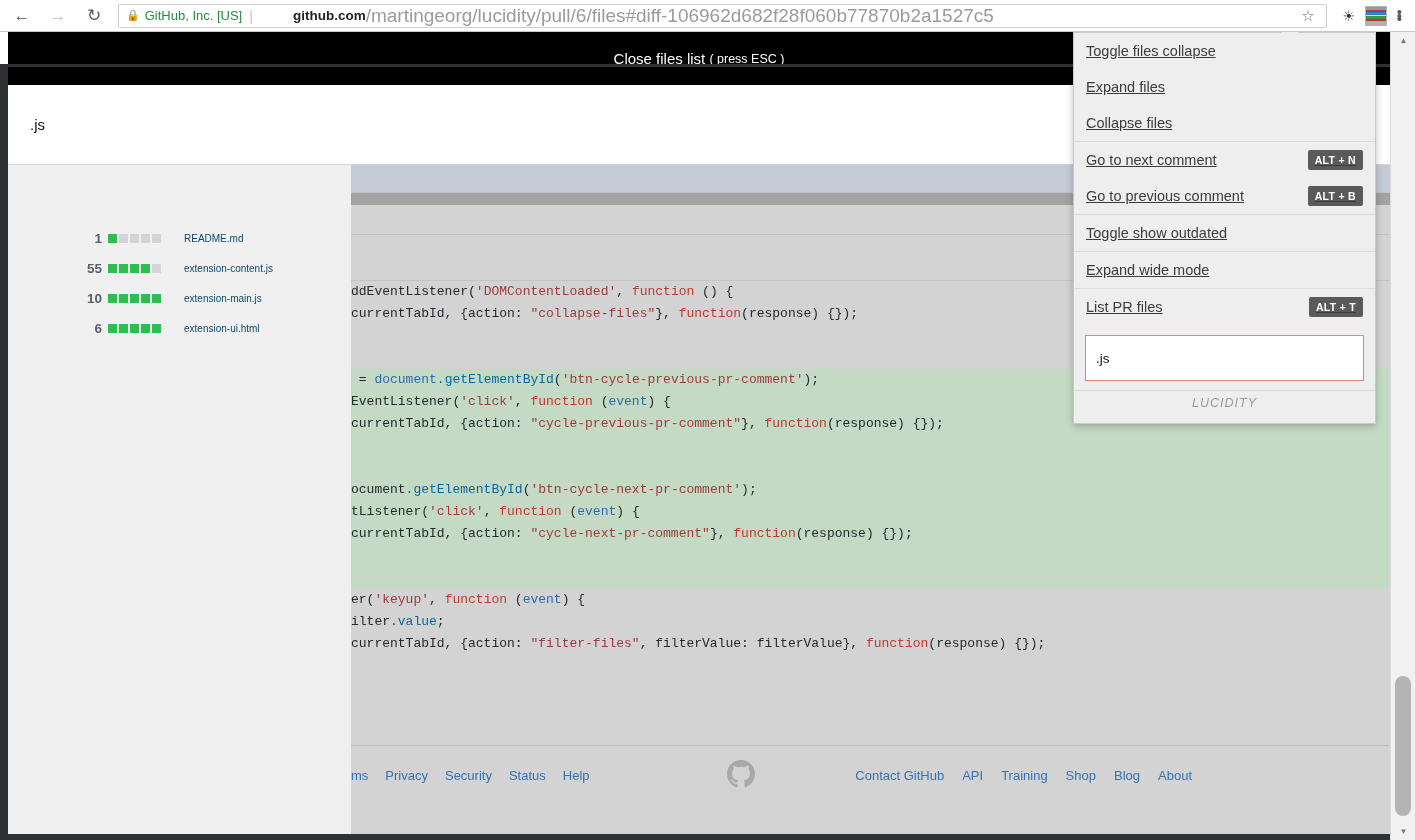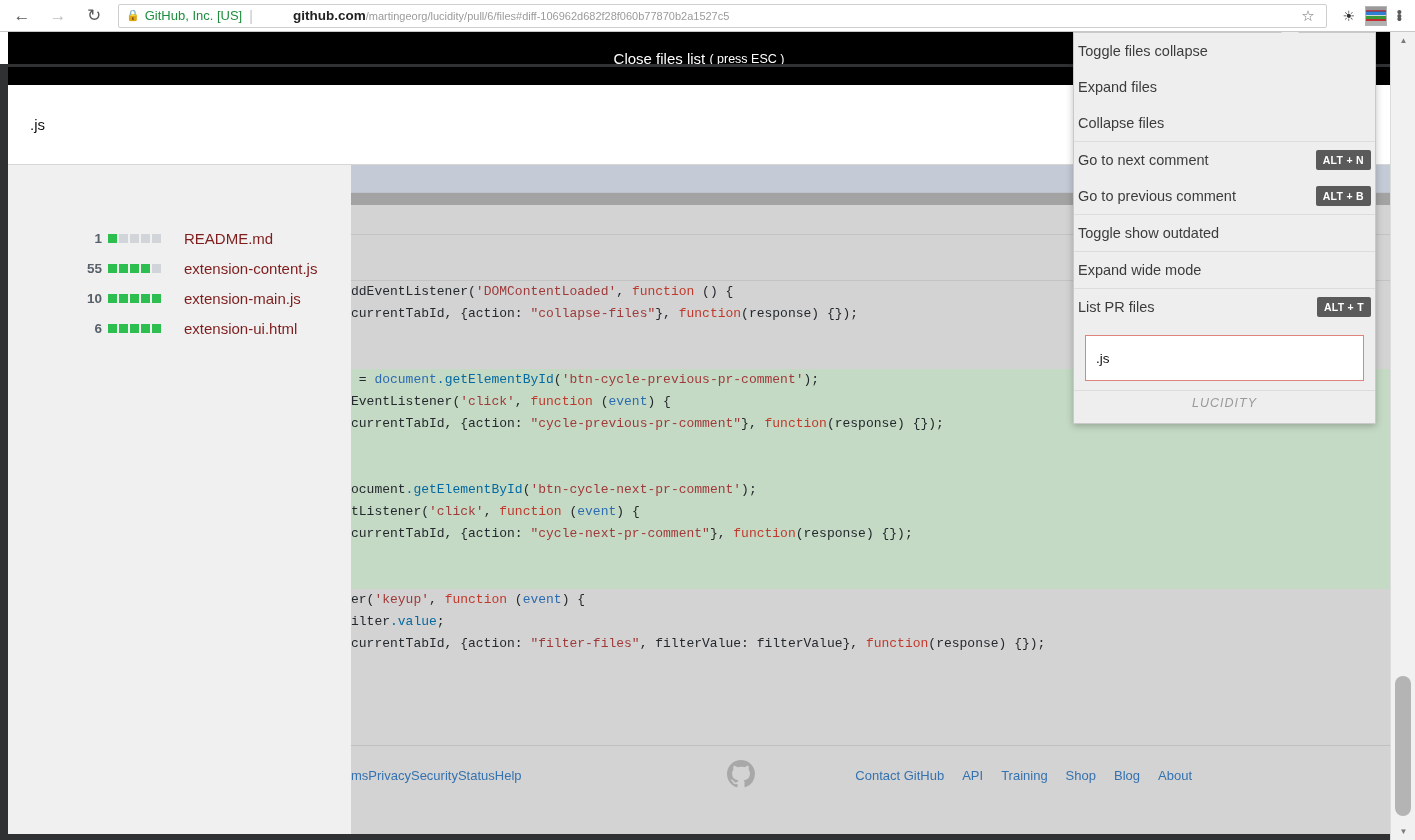--- a/index.html
+++ b/index.html
@@ -35,21 +35,21 @@
     padding: 0 7px;
     font-size: 13.5px;
     overflow: hidden;
     white-space: nowrap;
   }
   .lock-icon { color: #1e8e3e; font-size: 11px; margin-right: 5px; line-height: 1; }
   .site-id { color: #1e8e3e; font-size: 13px; }
   .omni-sep { color: #c4c4c4; margin: 0 7px; font-size: 14px; }
   .url-scheme { color: #1a73a7; font-size: 11px; margin-top: 32px; }
   .url-host { color: #222; font-size: 13.5px; font-weight: bold; }
-  .url-path { color: #9b9b9b; font-size: 11px; }
+  .url-path { color: #9b9b9b; font-size: 19px; }
   .omni-right { margin-left: auto; display: flex; align-items: center; }
   .star-icon { color: #6f6f6f; font-size: 15px; padding: 0 4px; cursor: pointer; }
   .chrome-icons { display: flex; align-items: center; gap: 3px; padding-right: 6px; }
   .ext-icon-generic {
     width: 26px; height: 26px;
     display: flex; align-items: center; justify-content: center;
     font-size: 14px; color: #333; cursor: pointer;
   }
   .lucidity-ext {
     width: 22px; height: 20px;
@@ -136,21 +136,21 @@
   .file-count {
     width: 100px; text-align: right;
     color: #586069; font-weight: bold;
     font-size: 13.5px;
     padding-right: 6px;
   }
   .diffstat { display: flex; gap: 2px; width: 58px; }
   .dblock { width: 9px; height: 9px; display: block; }
   .dblock.add { background: #2cbe4e; }
   .dblock.neutral { background: #d1d5da; }
-  .file-name { color: #7f1d1d; font-size: 15px; margin-left: 18px; }
+  .file-name { color: #0c4a6e; font-size: 10px; margin-left: 18px; }
 
   
   .diff-region {
     position: absolute; top: 133px; left: 351px;
     width: 1039px; height: 485px;
     background: #d3d3d3;
     overflow: hidden;
     z-index: 4;
   }
   .hunk-header {
@@ -192,21 +192,21 @@
     width: 1039px; height: 95px;
     background: #d3d3d3;
     border-top: 1px solid #c0c0c0;
     z-index: 4;
   }
   .footer-inner {
     display: flex; align-items: center;
     height: 64px;
     position: relative;
   }
-  .footer-left { display: flex; position: absolute; left: 0px; top: 22px;}
+  .footer-left { display: flex; gap: 17px; position: absolute; left: 0px; top: 22px;}
   .footer-right { display: flex; gap: 18px; position: absolute; right: 198px; top: 22px;}
   .footer a, .footer-link {
     color: #3572b0; font-size: 13px; text-decoration: none; cursor: pointer;
   }
   .gh-mark {
     position: absolute; left: 376px; top: 14px;
     width: 28px; height: 28px;
     opacity: .45;
   }
 
@@ -226,24 +226,25 @@
     border-left: 9px solid transparent;
     border-right: 9px solid transparent;
     border-bottom: 9px solid #eeeeee;
     filter: drop-shadow(0 -1px 0 #c9c9c9);
   }
   .menu-group { border-bottom: 1px solid #dcdcdc; }
   .menu-group:last-of-type { border-bottom: none; }
   .menu-item {
     display: flex; align-items: center;
     height: 36px;
-    padding: 0 4px;
+    padding: 0 12px;
     font-size: 14.5px;
     color: #3c3c3c;
     cursor: pointer;
+    text-decoration: underline;
   }
   .menu-label { flex: 1; }
   .kbd {
     background: #5a5a5a; color: #ffffff;
     font-size: 10.5px; font-weight: bold;
     padding: 4px 7px;
     border-radius: 2px;
     letter-spacing: .3px;
   }
   .popup-input-wrap { padding: 10px 11px 9px 11px; }

